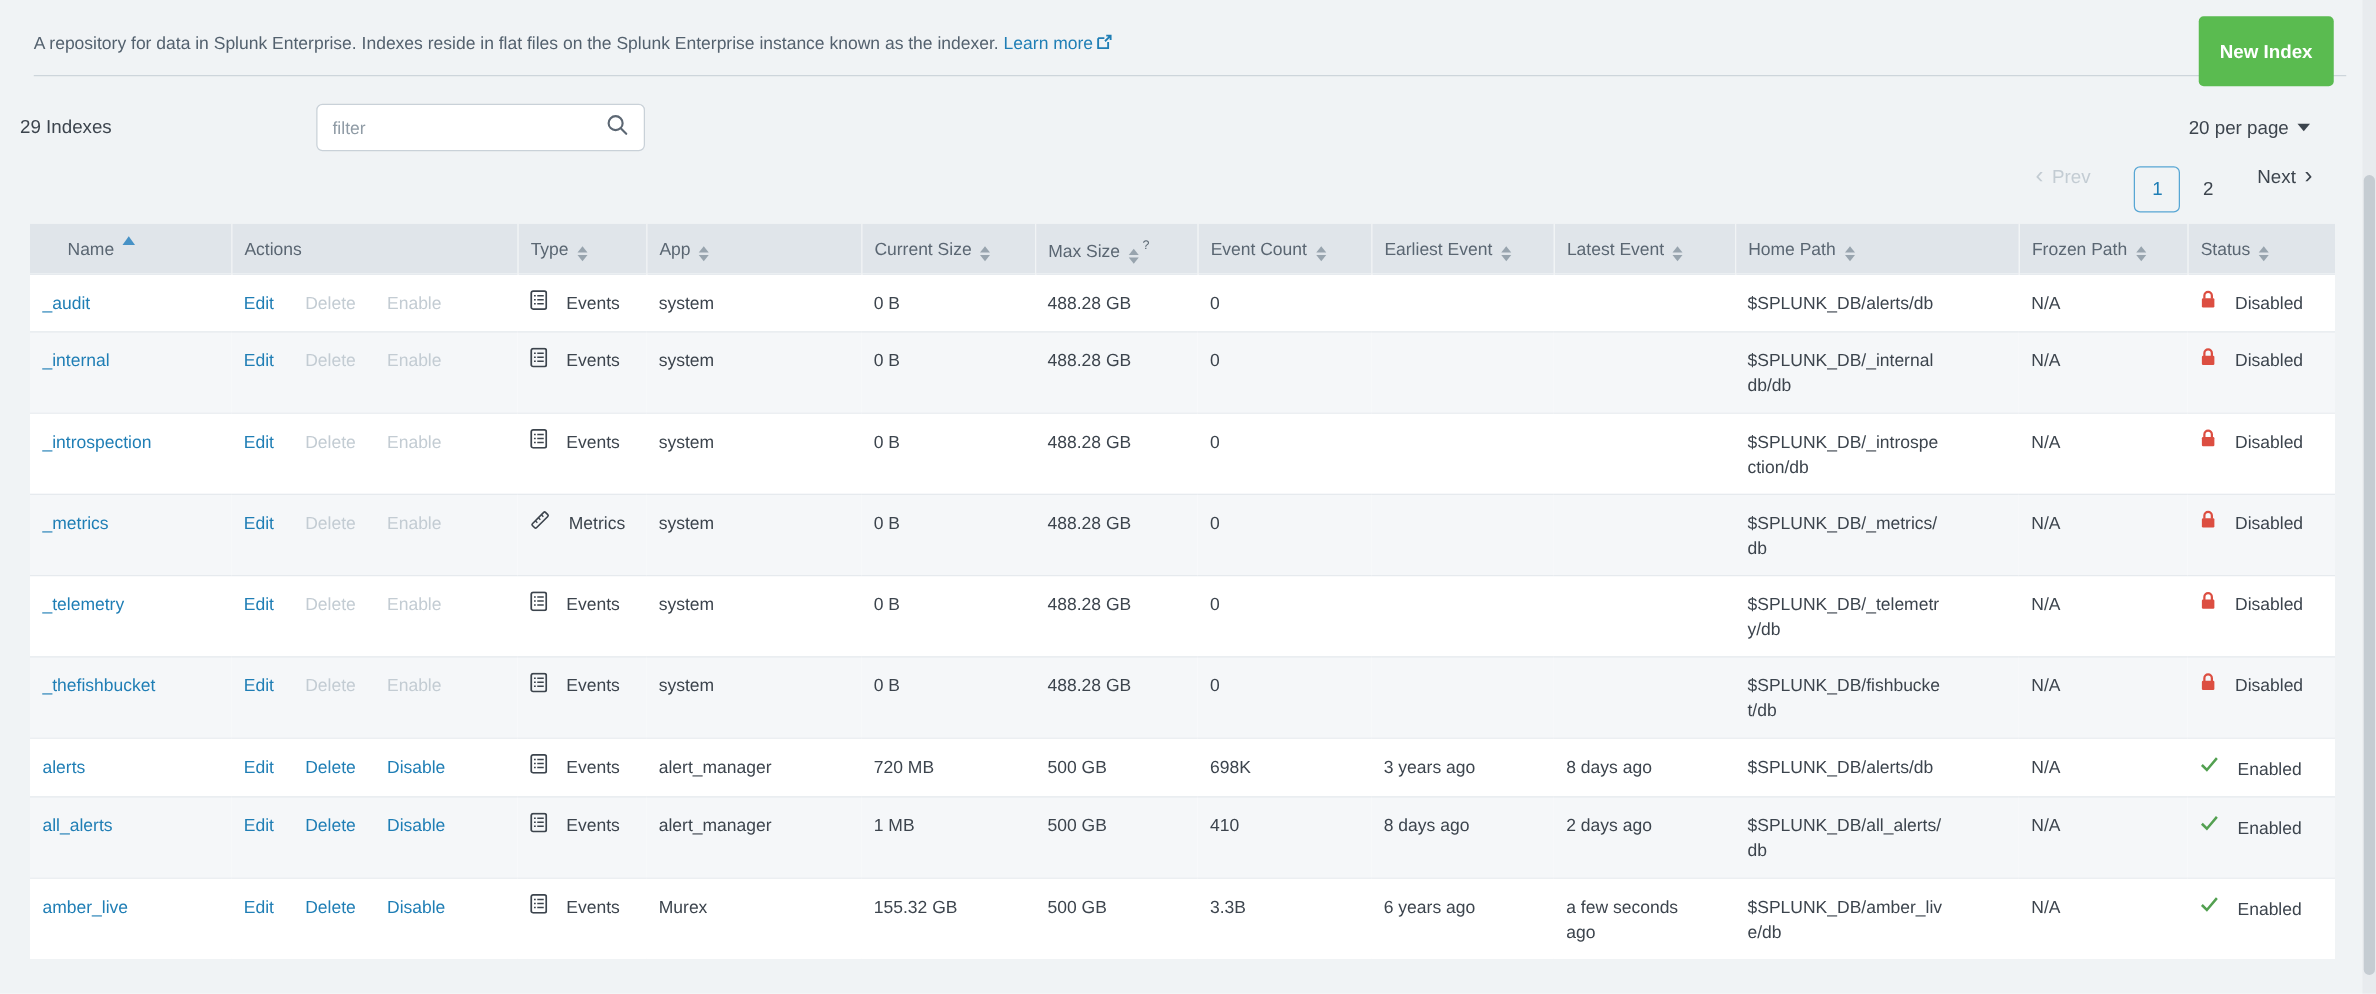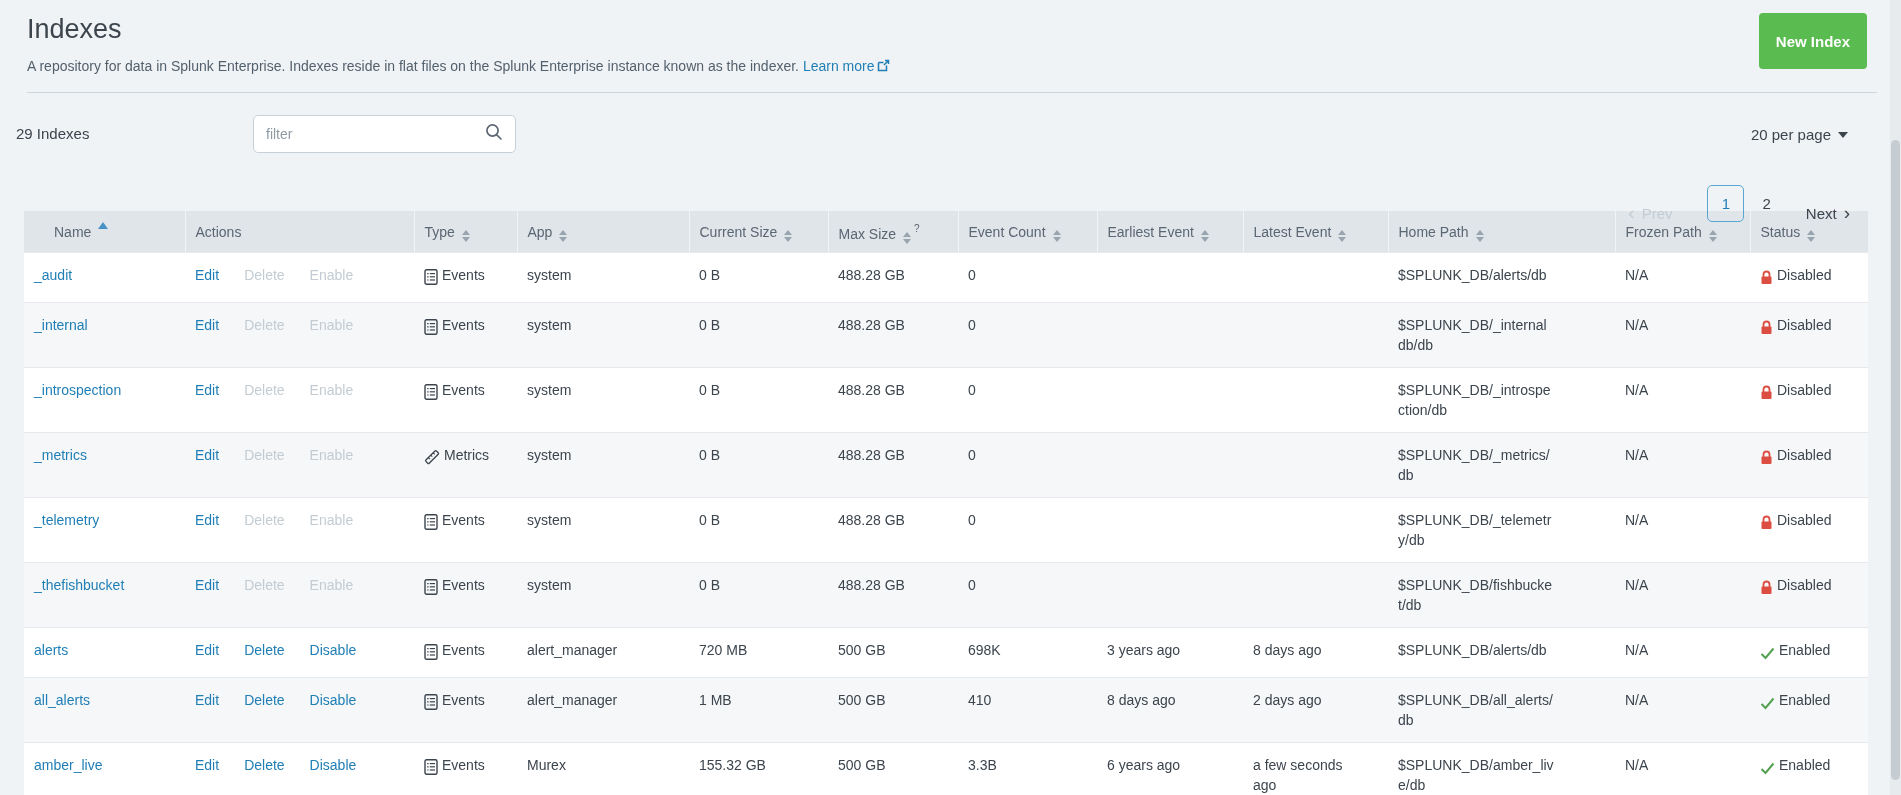--- a/index.html
+++ b/index.html
@@ -38,21 +38,21 @@
     border: none; outline: none; flex: 1; font-family: inherit;
     font-size: 14px; color: var(--text); background: transparent;
   }
   .filter-box input::placeholder { color: #8f9ba5; }
   .per-page { position: absolute; right: 53px; top: 33px; font-size: 15px; color: var(--text); cursor: pointer; }
   .caret-down {
     display: inline-block; margin-left: 7px; vertical-align: 2px;
     width: 0; height: 0; border-left: 5px solid transparent;
     border-right: 5px solid transparent; border-top: 6px solid var(--text);
   }
-  .pager { position: absolute; right: 51px; top: 72px; display: flex; align-items: flex-end; font-size: 15px; margin-top: 20px; }
+  .pager { position: absolute; right: 51px; top: 72px; display: flex; align-items: flex-start; font-size: 15px; }
   .pager .chev { font-size: 19px; line-height: 15px; }
   .pager-prev { color: var(--disabled-text, #c3ccd3); margin-right: 26px; }
   .pager-prev .chev { margin-right: 7px; }
   .pager-next { color: var(--text); margin-left: 26px; cursor: pointer; text-decoration: none; }
   .pager-next .chev { margin-left: 7px; }
   .pager-pages { display: flex; align-items: center; }
   .pager-pages .page { color: var(--text); text-decoration: none; margin: 0 9px; cursor: pointer; }
   .pager-pages .page.active {
     border: 1px solid #57a6d4; border-radius: 5px; color: var(--link);
     width: 37px; height: 37px; display: flex; align-items: center; justify-content: center; margin: 0 9px;
@@ -81,33 +81,32 @@
   .sort-both { display: inline-flex; flex-direction: column; gap: 2px; margin-left: 7px; vertical-align: 1px; }
   .tri-up { width: 0; height: 0; border-left: 4px solid transparent; border-right: 4px solid transparent; border-bottom: 5px solid #98a4ae; }
   .tri-down { width: 0; height: 0; border-left: 4px solid transparent; border-right: 4px solid transparent; border-top: 5px solid #98a4ae; }
   .sort-asc {
     display: inline-block; margin-left: 7px; vertical-align: 7px;
     width: 0; height: 0; border-left: 5px solid transparent;
     border-right: 5px solid transparent; border-bottom: 7px solid #4792c6;
   }
   sup.hint { font-size: 10px; color: var(--muted-text); margin-left: 3px; }
 
-  .type-wrap, .status-wrap { display: inline-flex; align-items: flex-end; gap: 4px; }
+  .type-wrap, .status-wrap { display: inline-flex; align-items: flex-start; gap: 15px; }
   .ticon, .sicon { display: inline-flex; }
   .status-label { vertical-align: middle; }
 
   
   .scroll-track { position: absolute; right: 0; top: 0; width: 11px; height: 795px; background: #e8ebee; }
   .scroll-thumb { position: absolute; right: 1px; top: 140px; width: 9px; height: 640px; background: #c5ccd2; border-radius: 5px; }
 </style>
 </head>
 <body>
 
 <div class="topbar">
-  <h1 class="page-title">Indexes</h1>
   <button class="new-index-btn">New Index</button>
 </div>
 <div class="desc">
   <span>A repository for data in Splunk Enterprise. Indexes reside in flat files on the Splunk Enterprise instance known as the indexer.</span>
   <a href="#">
     <span>Learn more</span><span class="ext-icon"><svg width="13" height="13" viewBox="0 0 13 13">
           <path d="M1.5 3.5 h5 M1.5 3.5 v8 h8 v-5" fill="none" stroke="#1f7eb5" stroke-width="1.5"></path>
           <path d="M7 6 L11.5 1.5 M8 1.5 h3.5 v3.5" fill="none" stroke="#1f7eb5" stroke-width="1.5"></path>
         </svg></span>
   </a>

